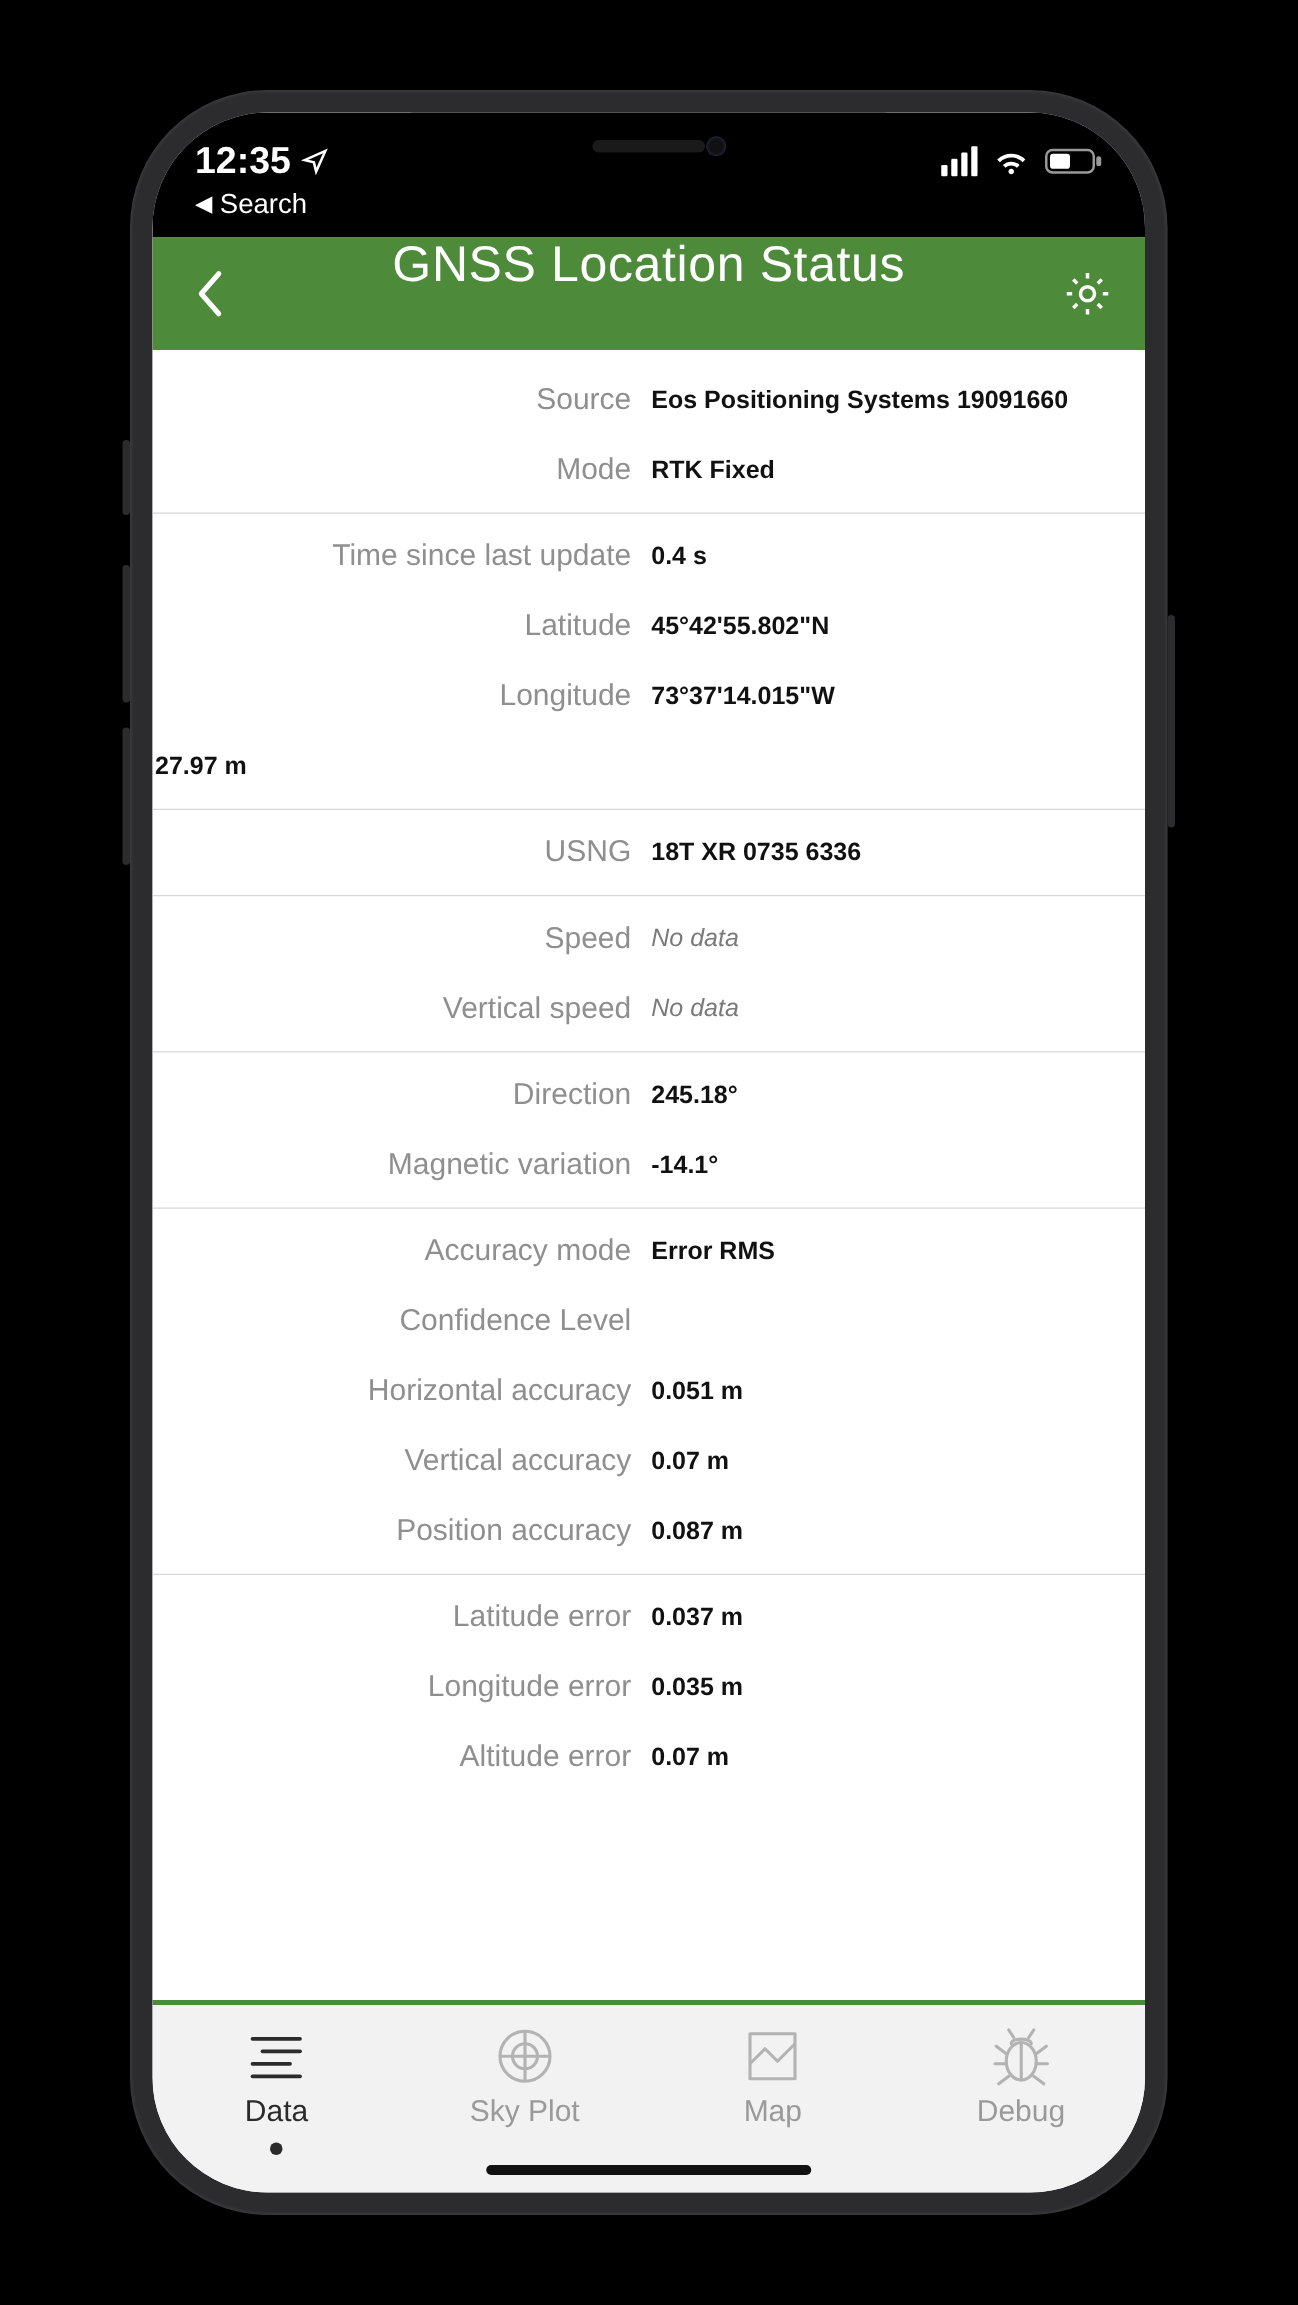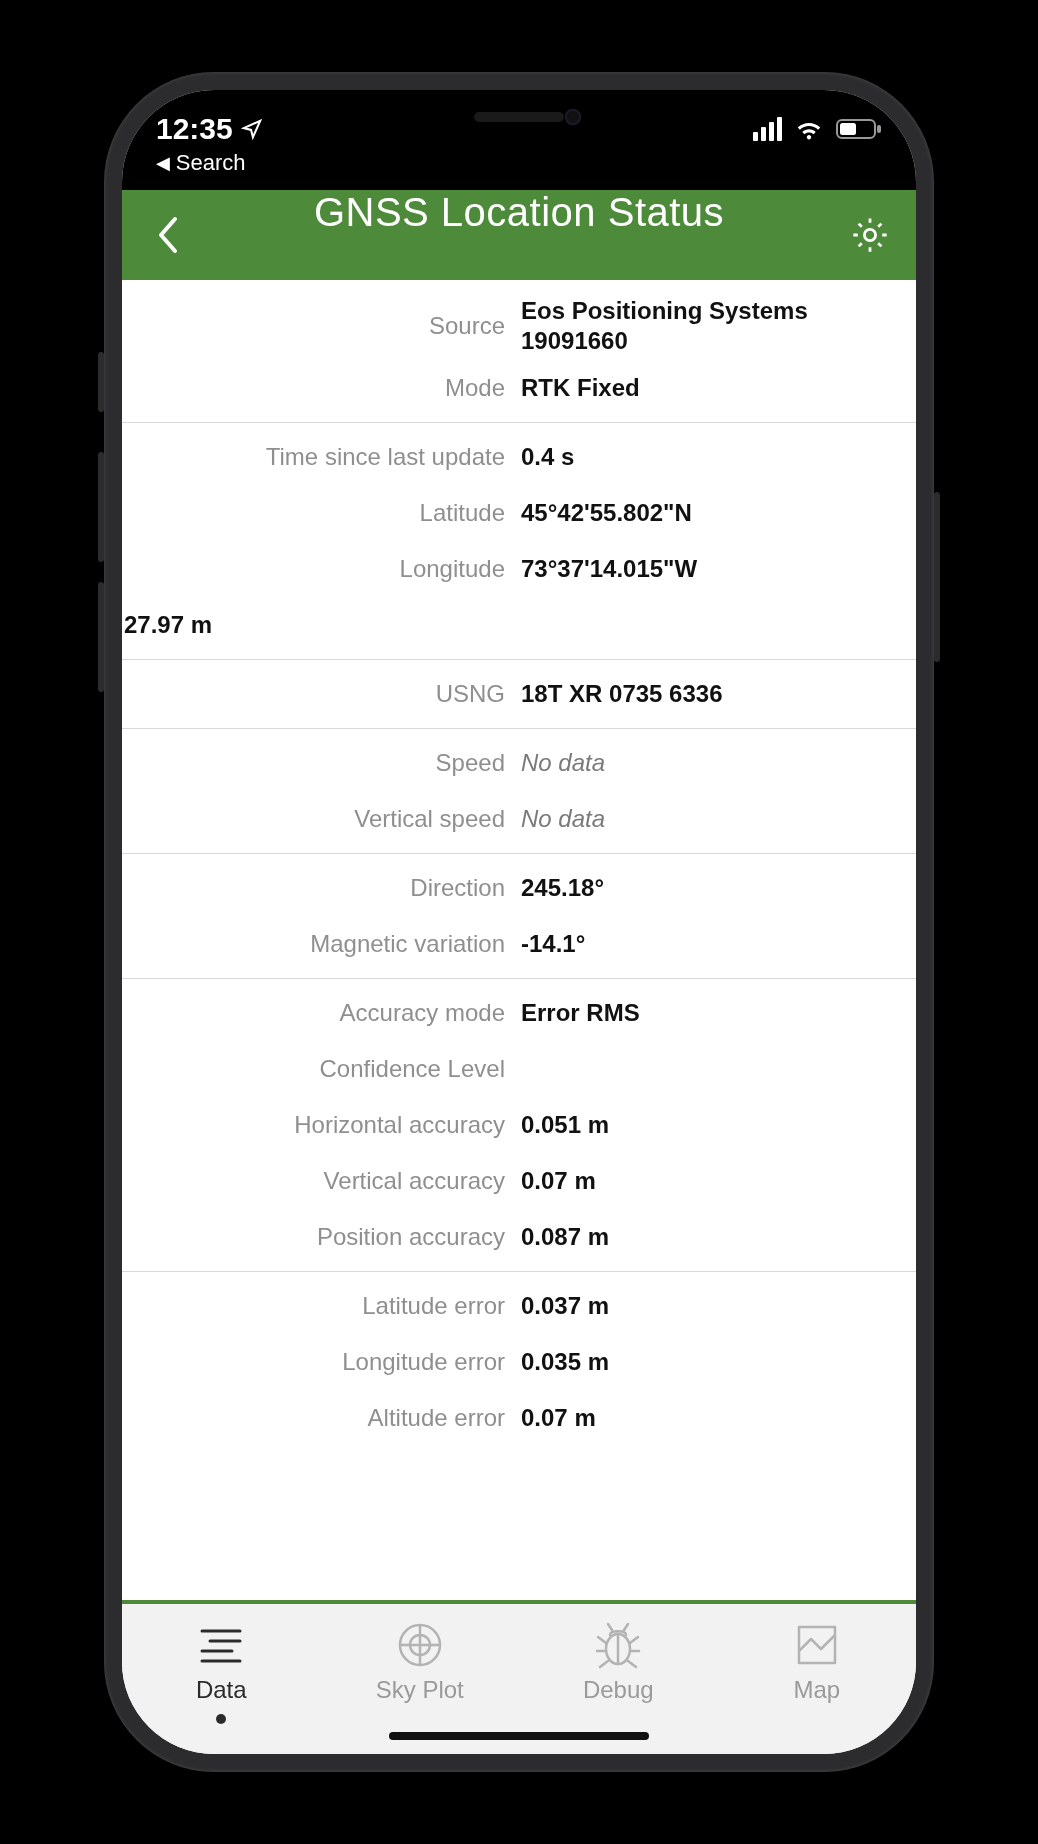--- a/index.html
+++ b/index.html
@@ -130,21 +130,21 @@
     text-align: right;
     padding-right: 14px;
     color: #8f8f8f;
     font-size: 24px;
     font-weight: 400;
   }
   .row .value {
     width: 50%;
     padding-left: 2px;
     color: #111;
-    font-size: 24px;
+    font-size: 20px;
     font-weight: 700;
   }
   .row .value.nodata {
     font-style: italic;
     font-weight: 400;
     color: #7a7a7a;
   }
   .row.multiline .value { line-height: 1.25; }
 
   
@@ -379,42 +379,42 @@
             <circle cx="25" cy="25" r="20"></circle>
             <circle cx="25" cy="25" r="10"></circle>
             <line x1="25" y1="5" x2="25" y2="45"></line>
             <line x1="5" y1="25" x2="45" y2="25"></line>
           </svg>
         </div>
         <div class="tlabel">Sky Plot</div>
       </div>
       <div class="tab">
         <div class="ticon">
+          <svg width="48" height="48" viewBox="0 0 48 48" fill="none" stroke="#b3b3b3" stroke-width="2.5" stroke-linejoin="round">
+            <rect x="6" y="6" width="36" height="36"></rect>
+            <path d="M6 30 L18 18 L28 28 L42 14"></path>
+          </svg>
+        </div>
+        <div class="tlabel">Map</div>
+      </div>
+      <div class="tab">
+        <div class="ticon">
           <svg width="50" height="48" viewBox="0 0 50 48" fill="none" stroke="#b3b3b3" stroke-width="2.5" stroke-linecap="round">
             <ellipse cx="25" cy="28" rx="12" ry="15"></ellipse>
             <path d="M17 14c0-5 16-5 16 0"></path>
             <line x1="25" y1="13" x2="25" y2="43"></line>
             <line x1="13" y1="22" x2="5" y2="16"></line>
             <line x1="37" y1="22" x2="45" y2="16"></line>
             <line x1="13" y1="30" x2="4" y2="30"></line>
             <line x1="37" y1="30" x2="46" y2="30"></line>
             <line x1="15" y1="40" x2="7" y2="46"></line>
             <line x1="35" y1="40" x2="43" y2="46"></line>
             <line x1="19" y1="9" x2="15" y2="3"></line>
             <line x1="31" y1="9" x2="35" y2="3"></line>
           </svg>
         </div>
         <div class="tlabel">Debug</div>
       </div>
-      <div class="tab">
-        <div class="ticon">
-          <svg width="48" height="48" viewBox="0 0 48 48" fill="none" stroke="#b3b3b3" stroke-width="2.5" stroke-linejoin="round">
-            <rect x="6" y="6" width="36" height="36"></rect>
-            <path d="M6 30 L18 18 L28 28 L42 14"></path>
-          </svg>
-        </div>
-        <div class="tlabel">Map</div>
-      </div>
     </div>
 
     <div class="home-ind"></div>
   </div>
 </div>
 
 </body></html>

